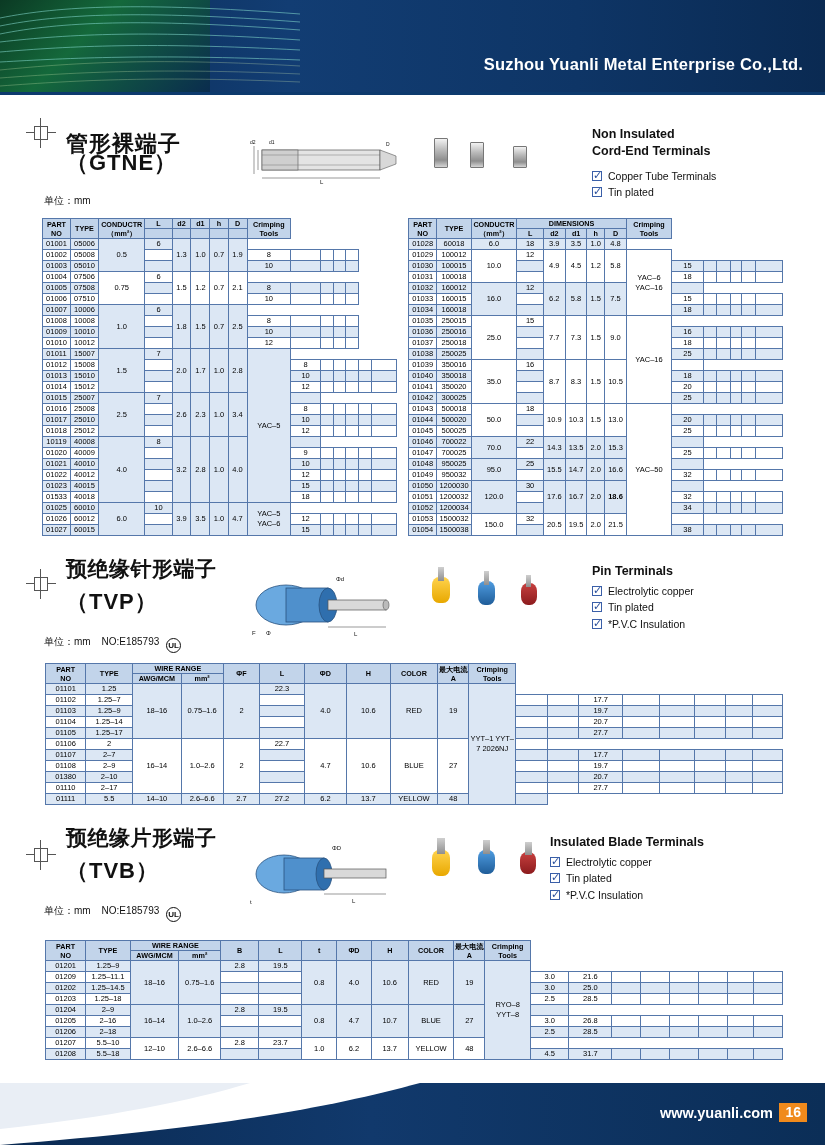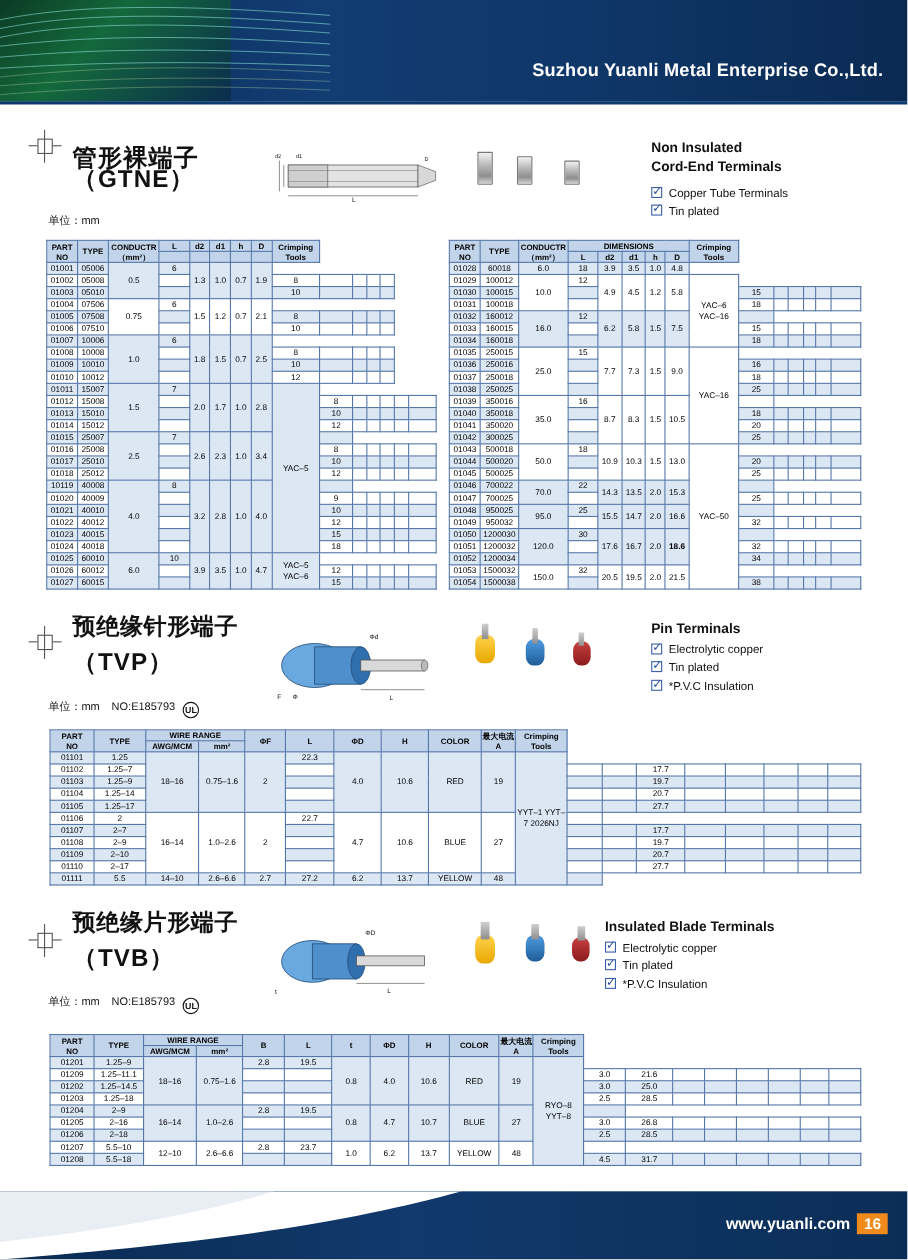--- a/index.html
+++ b/index.html
@@ -441,21 +441,21 @@
           <td style="width: 37px;">40015</td>
           <td style="width: 53px;"></td>
           <td style="width: 28px;">15</td>
           <td style="width: 30px;"></td>
           <td style="width: 30px;"></td>
           <td style="width: 28px;"></td>
           <td style="width: 30px;"></td>
           <td style="width: 60px;"></td>
         </tr>
         <tr>
-          <td style="width: 37px;">01024</td>
+          <td style="width: 37px;">01533</td>
           <td style="width: 37px;">40018</td>
           <td style="width: 53px;"></td>
           <td style="width: 28px;">18</td>
           <td style="width: 30px;"></td>
           <td style="width: 30px;"></td>
           <td style="width: 28px;"></td>
           <td style="width: 30px;"></td>
           <td style="width: 60px;"></td>
         </tr>
         <tr class="rowalt">
@@ -975,21 +975,21 @@
           <td style="width: 68px;"></td>
           <td style="width: 66px;"></td>
           <td style="width: 78px;">19.7</td>
           <td style="width: 78px;"></td>
           <td style="width: 76px;"></td>
           <td style="width: 66px;"></td>
           <td style="width: 56px;"></td>
           <td style="width: 64px;"></td>
         </tr>
         <tr class="rowalt">
-          <td style="width: 62px;">01109</td>
+          <td style="width: 62px;">01380</td>
           <td style="width: 78px;">2–10</td>
           <td style="width: 62px;"></td>
           <td style="width: 68px;"></td>
           <td style="width: 66px;"></td>
           <td style="width: 78px;">20.7</td>
           <td style="width: 78px;"></td>
           <td style="width: 76px;"></td>
           <td style="width: 66px;"></td>
           <td style="width: 56px;"></td>
           <td style="width: 64px;"></td>

